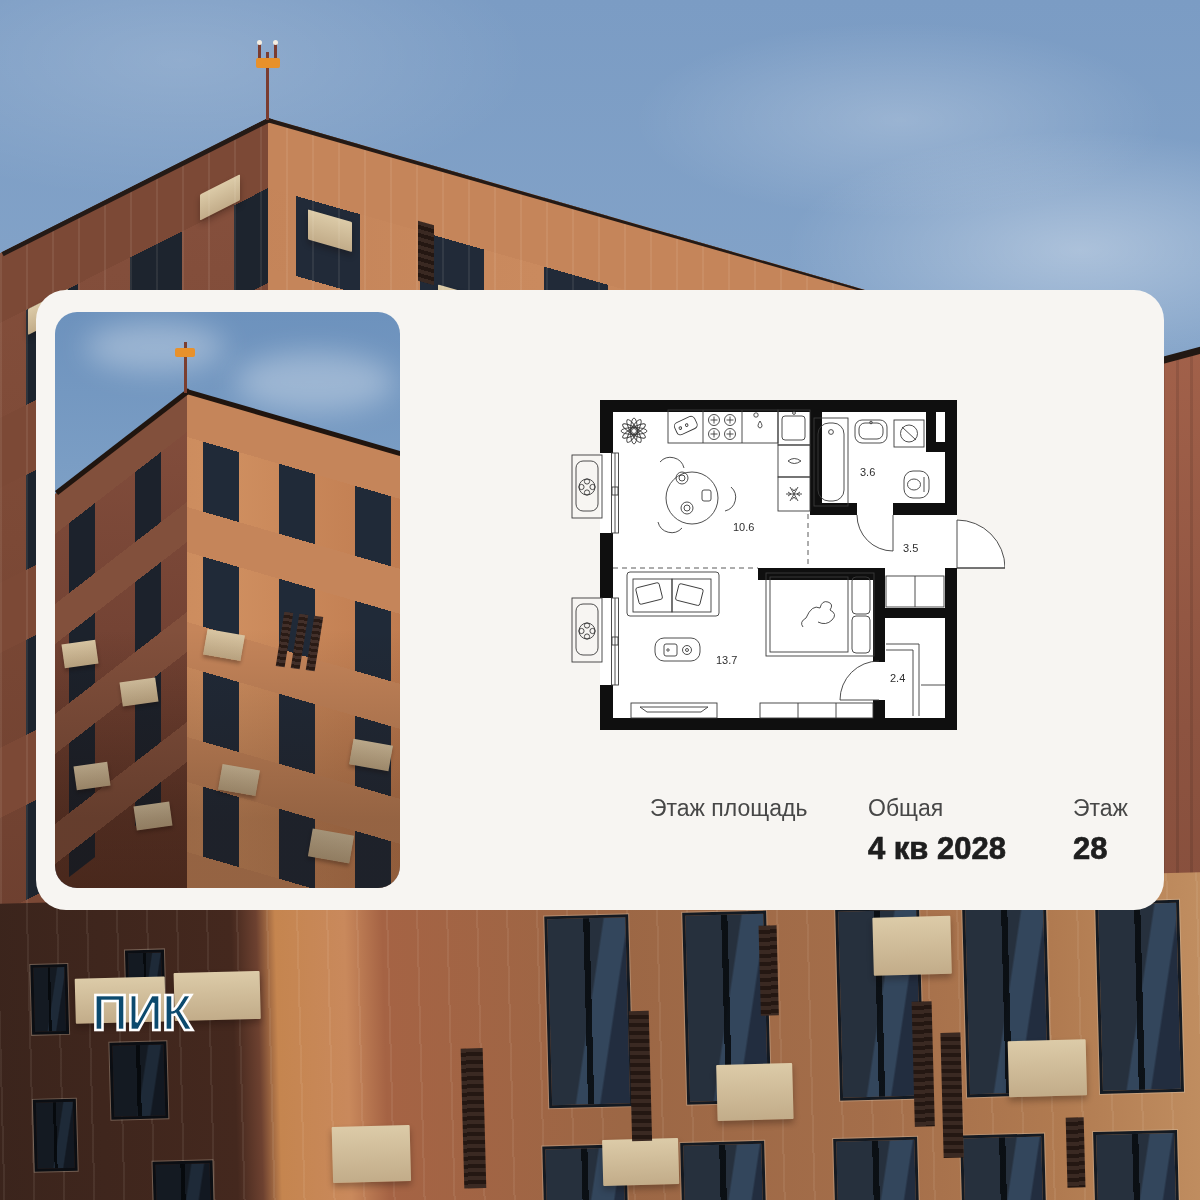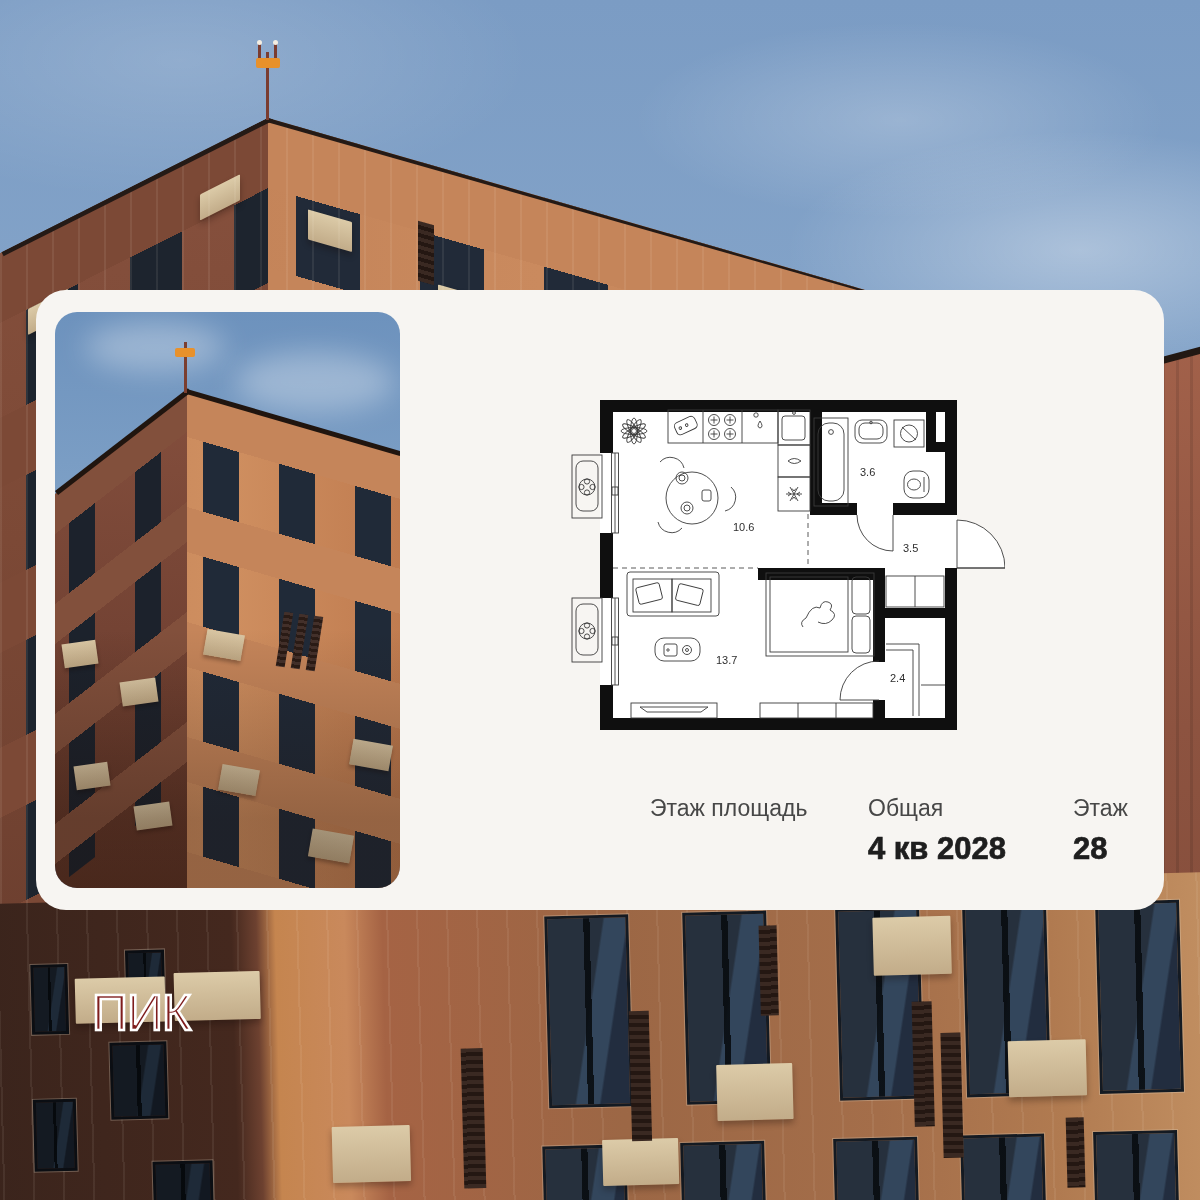--- a/index.html
+++ b/index.html
@@ -65,22 +65,22 @@
   .bwin { position:absolute; border:3px solid #141a22; outline:1px solid rgba(230,220,200,.3);
     background:
       linear-gradient(90deg, rgba(0,0,0,0) 0 46%, rgba(8,12,16,.9) 46% 54%, rgba(0,0,0,0) 54%),
       linear-gradient(100deg,#26303d 0 50%, #33465c 52% 72%, #222d3f 74%); }
   .bwin-dark { border-color:#0b0e13;
     background:
       linear-gradient(90deg, rgba(0,0,0,0) 0 46%, rgba(5,8,11,.9) 46% 54%, rgba(0,0,0,0) 54%),
       linear-gradient(100deg,#141a22 0 55%, #1e2a38 58% 75%, #121821 78%); }
 
   
-  .pik-logo { position:absolute; left:92px; top:984px; z-index:6; color:#7f1d1d;
-    font-size:50px; font-weight:400; letter-spacing:-1px; -webkit-text-stroke:2.5px #fff; }
+  .pik-logo { position:absolute; left:92px; top:984px; z-index:6; color:#0c4a6e;
+    font-size:50px; font-weight:700; letter-spacing:-1px; -webkit-text-stroke:2.5px #fff; }
 
   
   .card { position:absolute; left:36px; top:290px; width:1128px; height:620px; z-index:10;
     background:#f7f5f2; border-radius:30px; }
 
   
   .photo { position:absolute; left:19px; top:22px; width:345px; height:576px;
     border-radius:22px; overflow:hidden; background:linear-gradient(180deg,#6d92bd,#81a3c8 40%,#8fb0d2 72%,#9ab9d8); }
   .p-cloud { position:absolute; border-radius:50%; filter:blur(14px); background:rgba(255,255,255,.3); }
   .p-face-l { position:absolute; inset:0; clip-path:polygon(0px 182px, 132px 80px, 132px 576px, 0px 576px);

